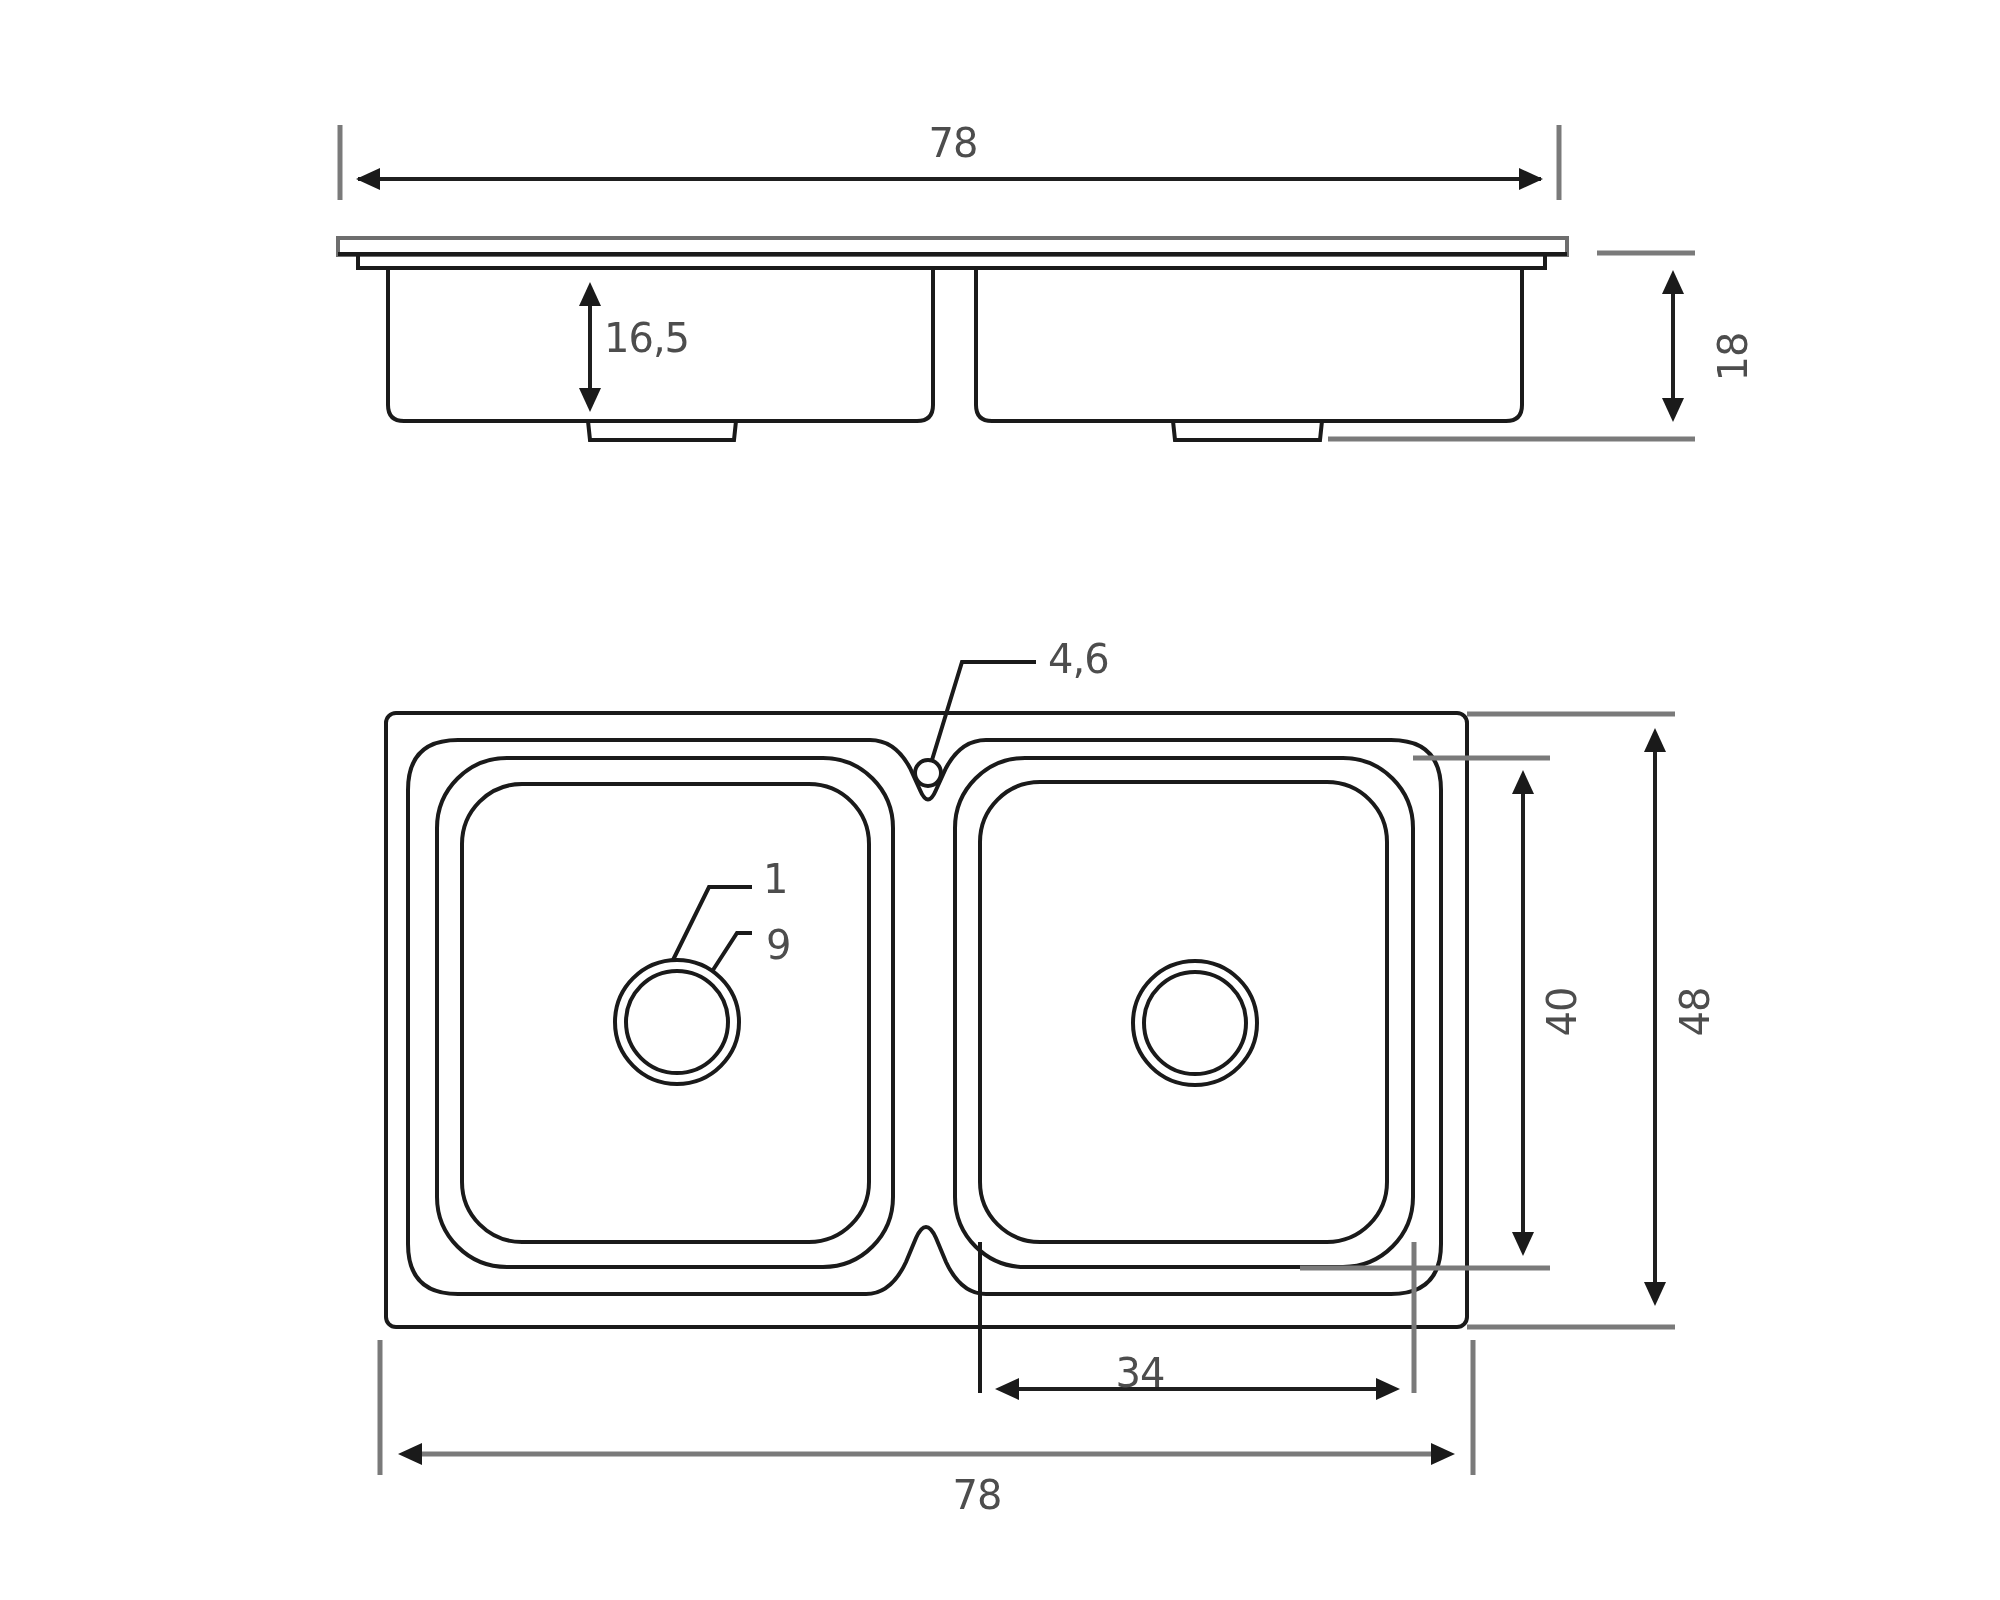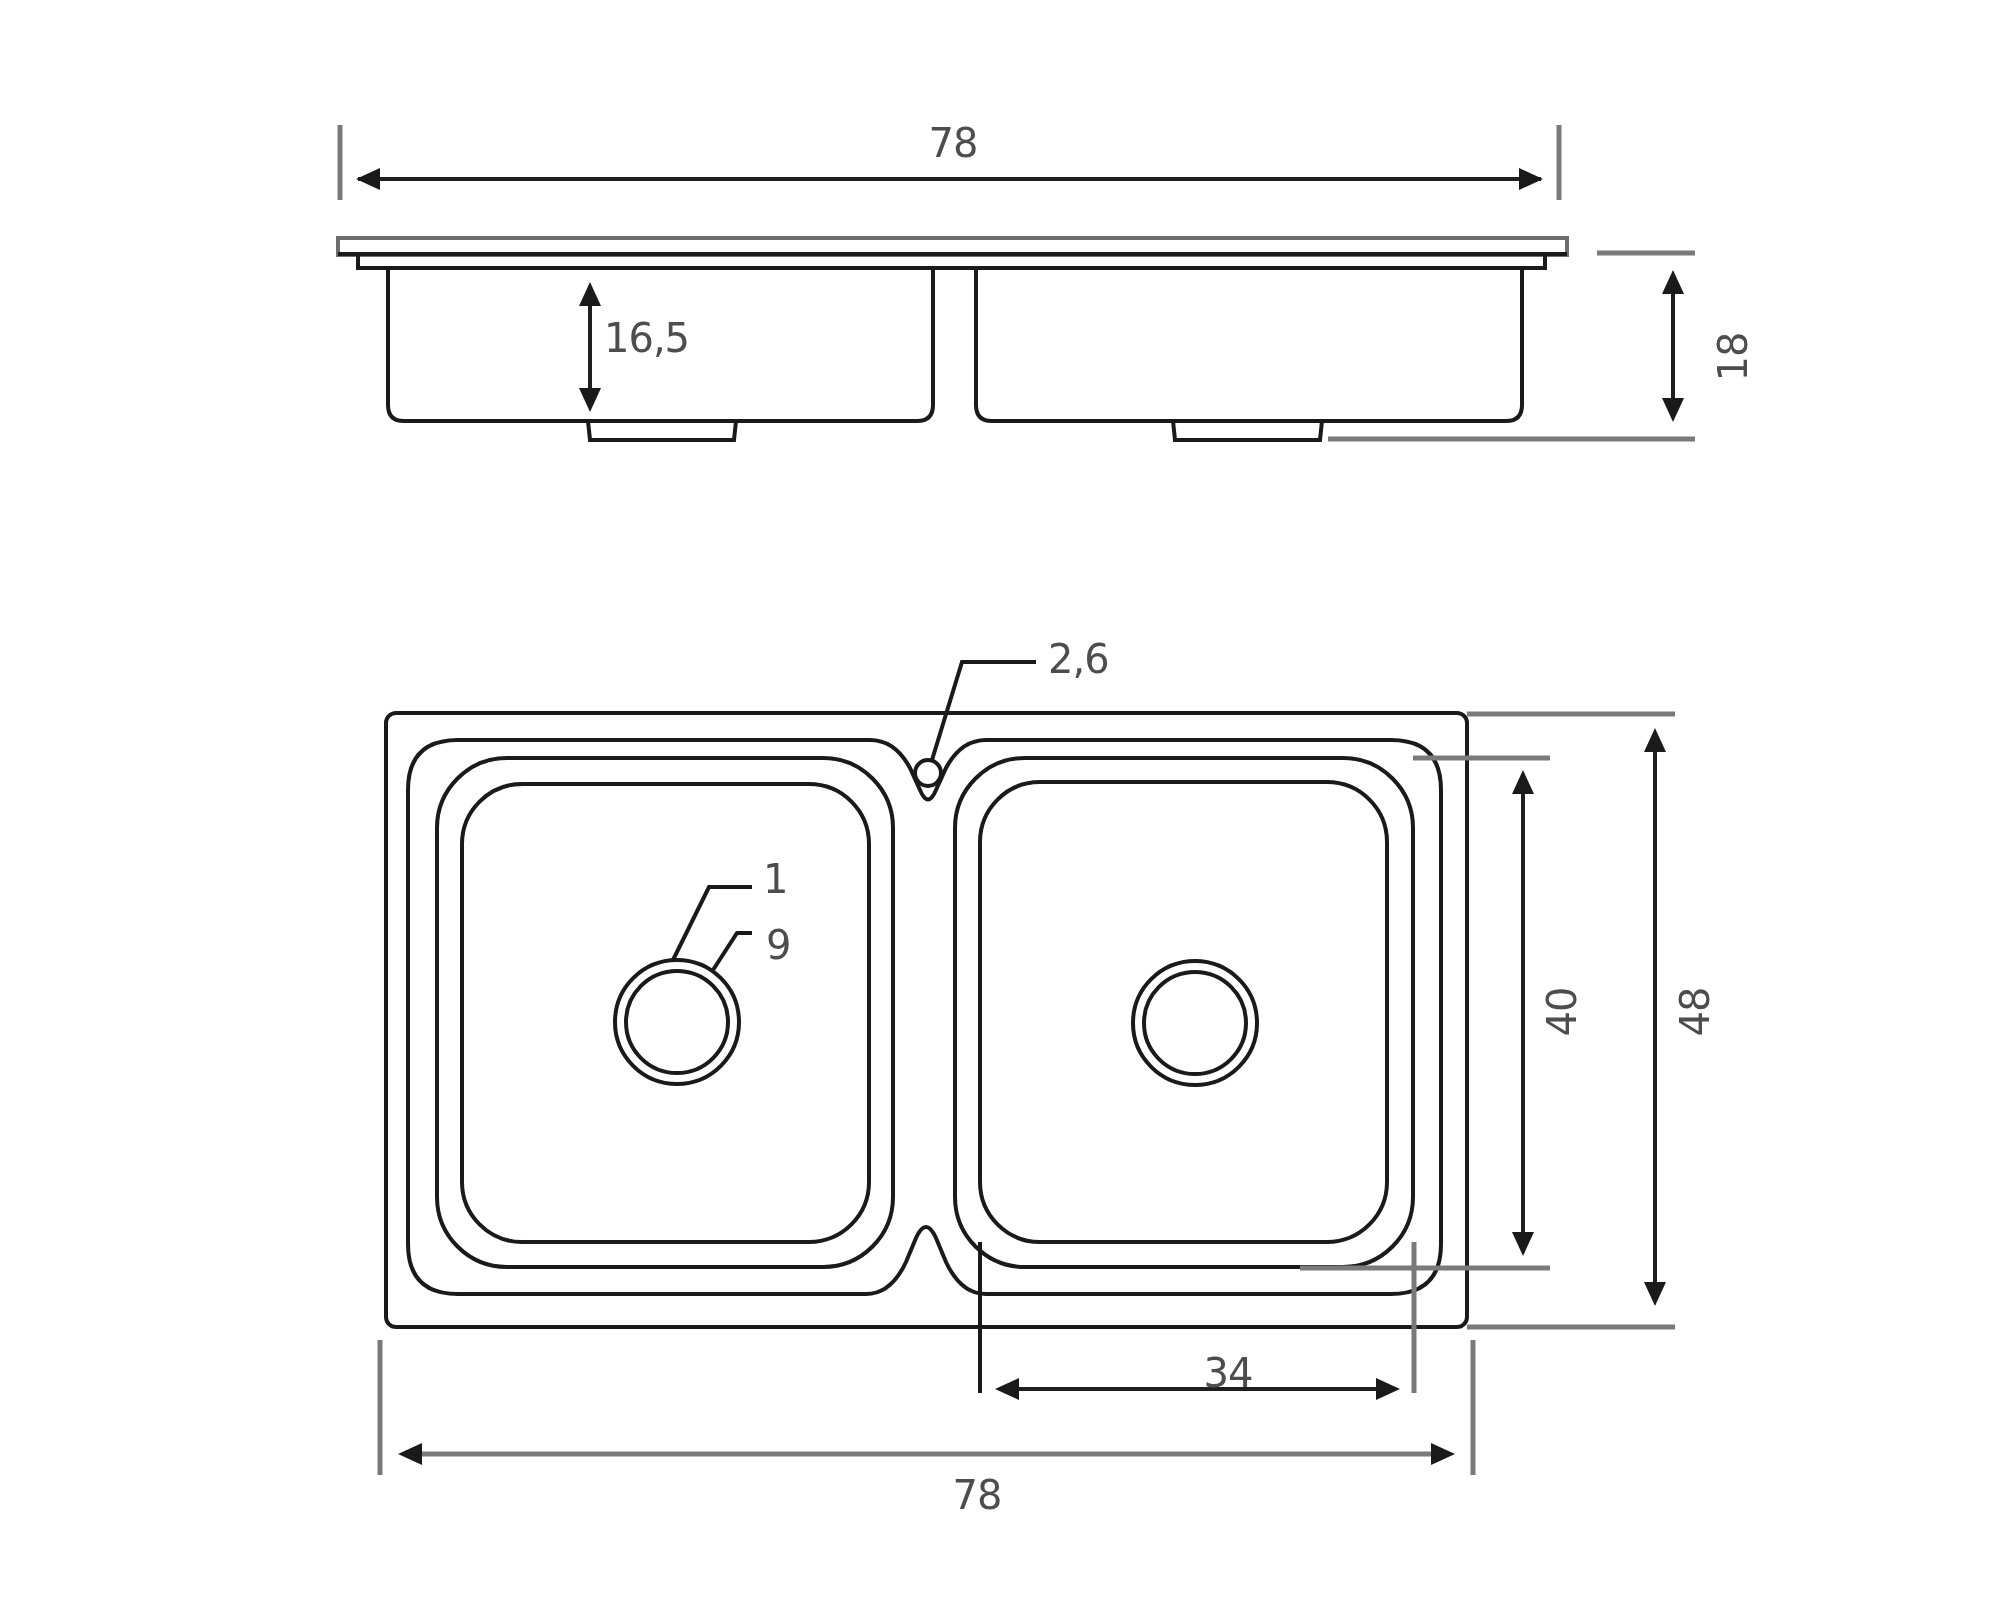--- a/index.html
+++ b/index.html
@@ -119,19 +119,19 @@
       <path class="arrow" d="M398,1454 L422,1443 L422,1465 Z"></path>
       <path class="arrow" d="M1455,1454 L1431,1443 L1431,1465 Z"></path>
     </g>
   </g>
 </svg>
 
 <div class="lbl" style="left:953px; top:143px;">78</div>
 <div class="lbl left" style="left:604px; top:338px;">16,5</div>
 <div class="lbl rot" style="left:1733px; top:357px;">18</div>
 
-<div class="lbl left" style="left:1048px; top:659px;">2,6</div>
+<div class="lbl left" style="left:1048px; top:659px;">4,6</div>
 <div class="lbl left" style="left:763px; top:879px;">1</div>
 <div class="lbl left" style="left:766px; top:945px;">9</div>
 <div class="lbl rot" style="left:1562px; top:1012px;">40</div>
 <div class="lbl rot" style="left:1695px; top:1012px;">48</div>
-<div class="lbl" style="left:1228px; top:1373px;text-align:center;">34</div>
+<div class="lbl" style="left:1140px; top:1373px;text-align:center;">34</div>
 <div class="lbl" style="left:977px; top:1495px;">78</div>
 
 </body></html>

